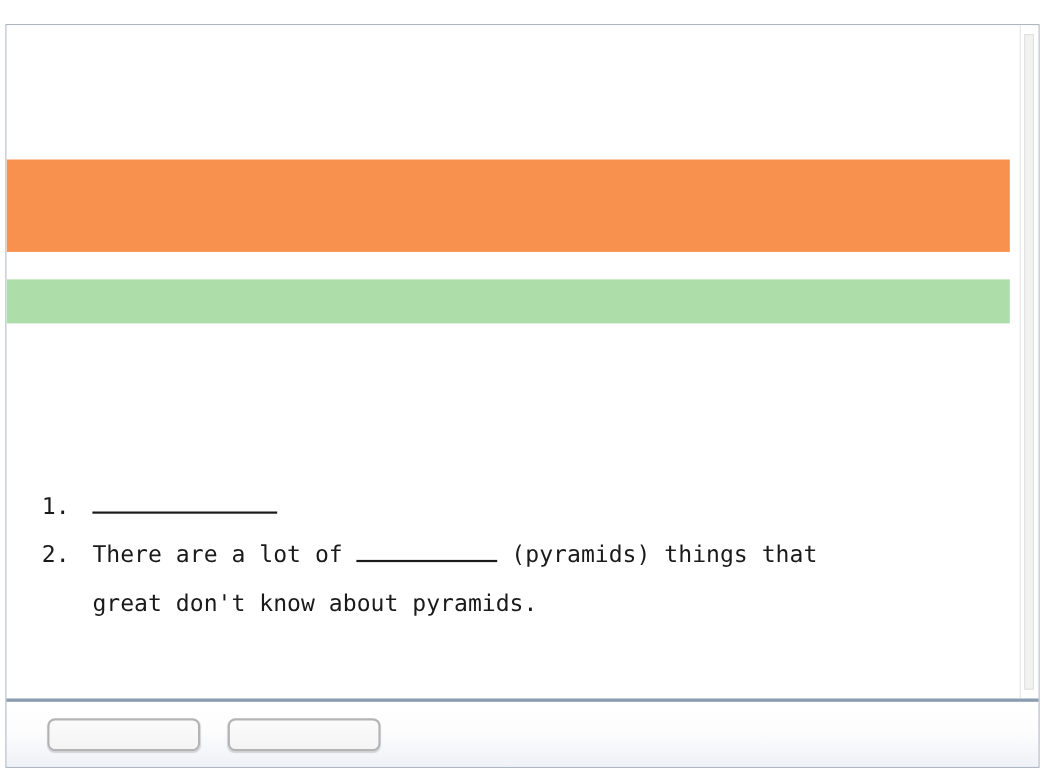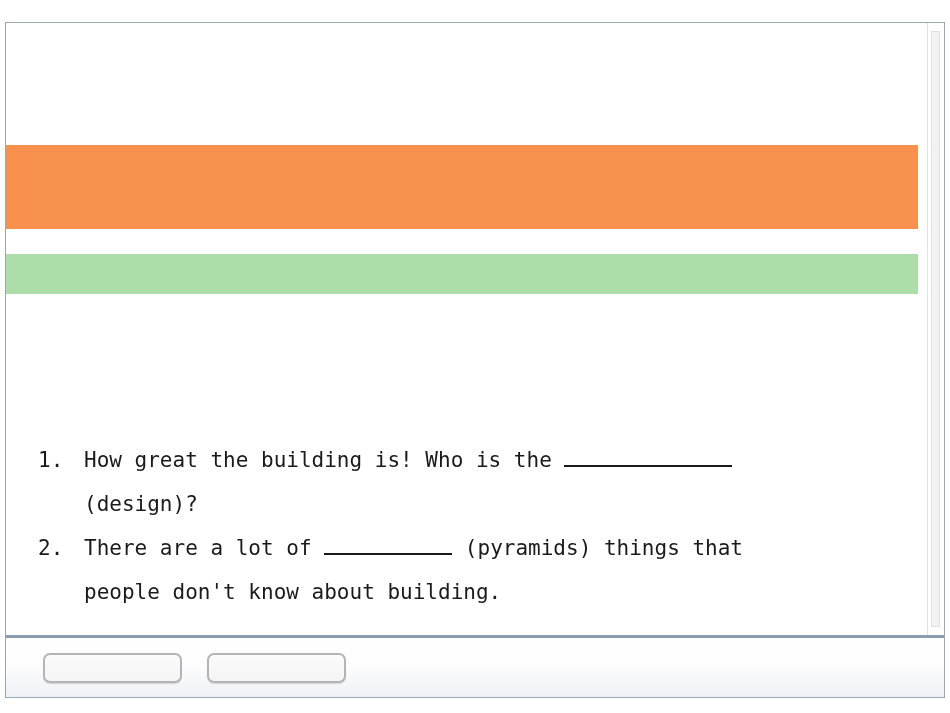--- a/index.html
+++ b/index.html
@@ -208,26 +208,26 @@
     <div class="slide-canvas">
 
       <div class="banner banner-orange" style="background:#f9914e;"></div>
 
       <div class="banner banner-green" style="background:#addeaa;"></div>
 
       <div class="question-list">
 
         <div class="question-item">
           <span class="question-number">1.</span>
-          <span class="question-text"><span>How great the building is! Who is the </span><span class="blank blank-lg"></span><br><span>(design)?</span></span>
+          <span class="question-text"><span class="blank blank-lg"></span><br></span>
         </div>
 
         <div class="question-item">
           <span class="question-number">2.</span>
-          <span class="question-text"><span>There are a lot of </span><span class="blank blank-md"></span><span> (pyramids) things that</span><br><span>people don't know about building.</span></span>
+          <span class="question-text"><span>There are a lot of </span><span class="blank blank-md"></span><span> (pyramids) things that</span><br><span>great don't know about pyramids.</span></span>
         </div>
 
       </div>
 
     </div>
 
     <div class="scrollbar-vertical">
       <div class="scrollbar-track"></div>
     </div>
 

